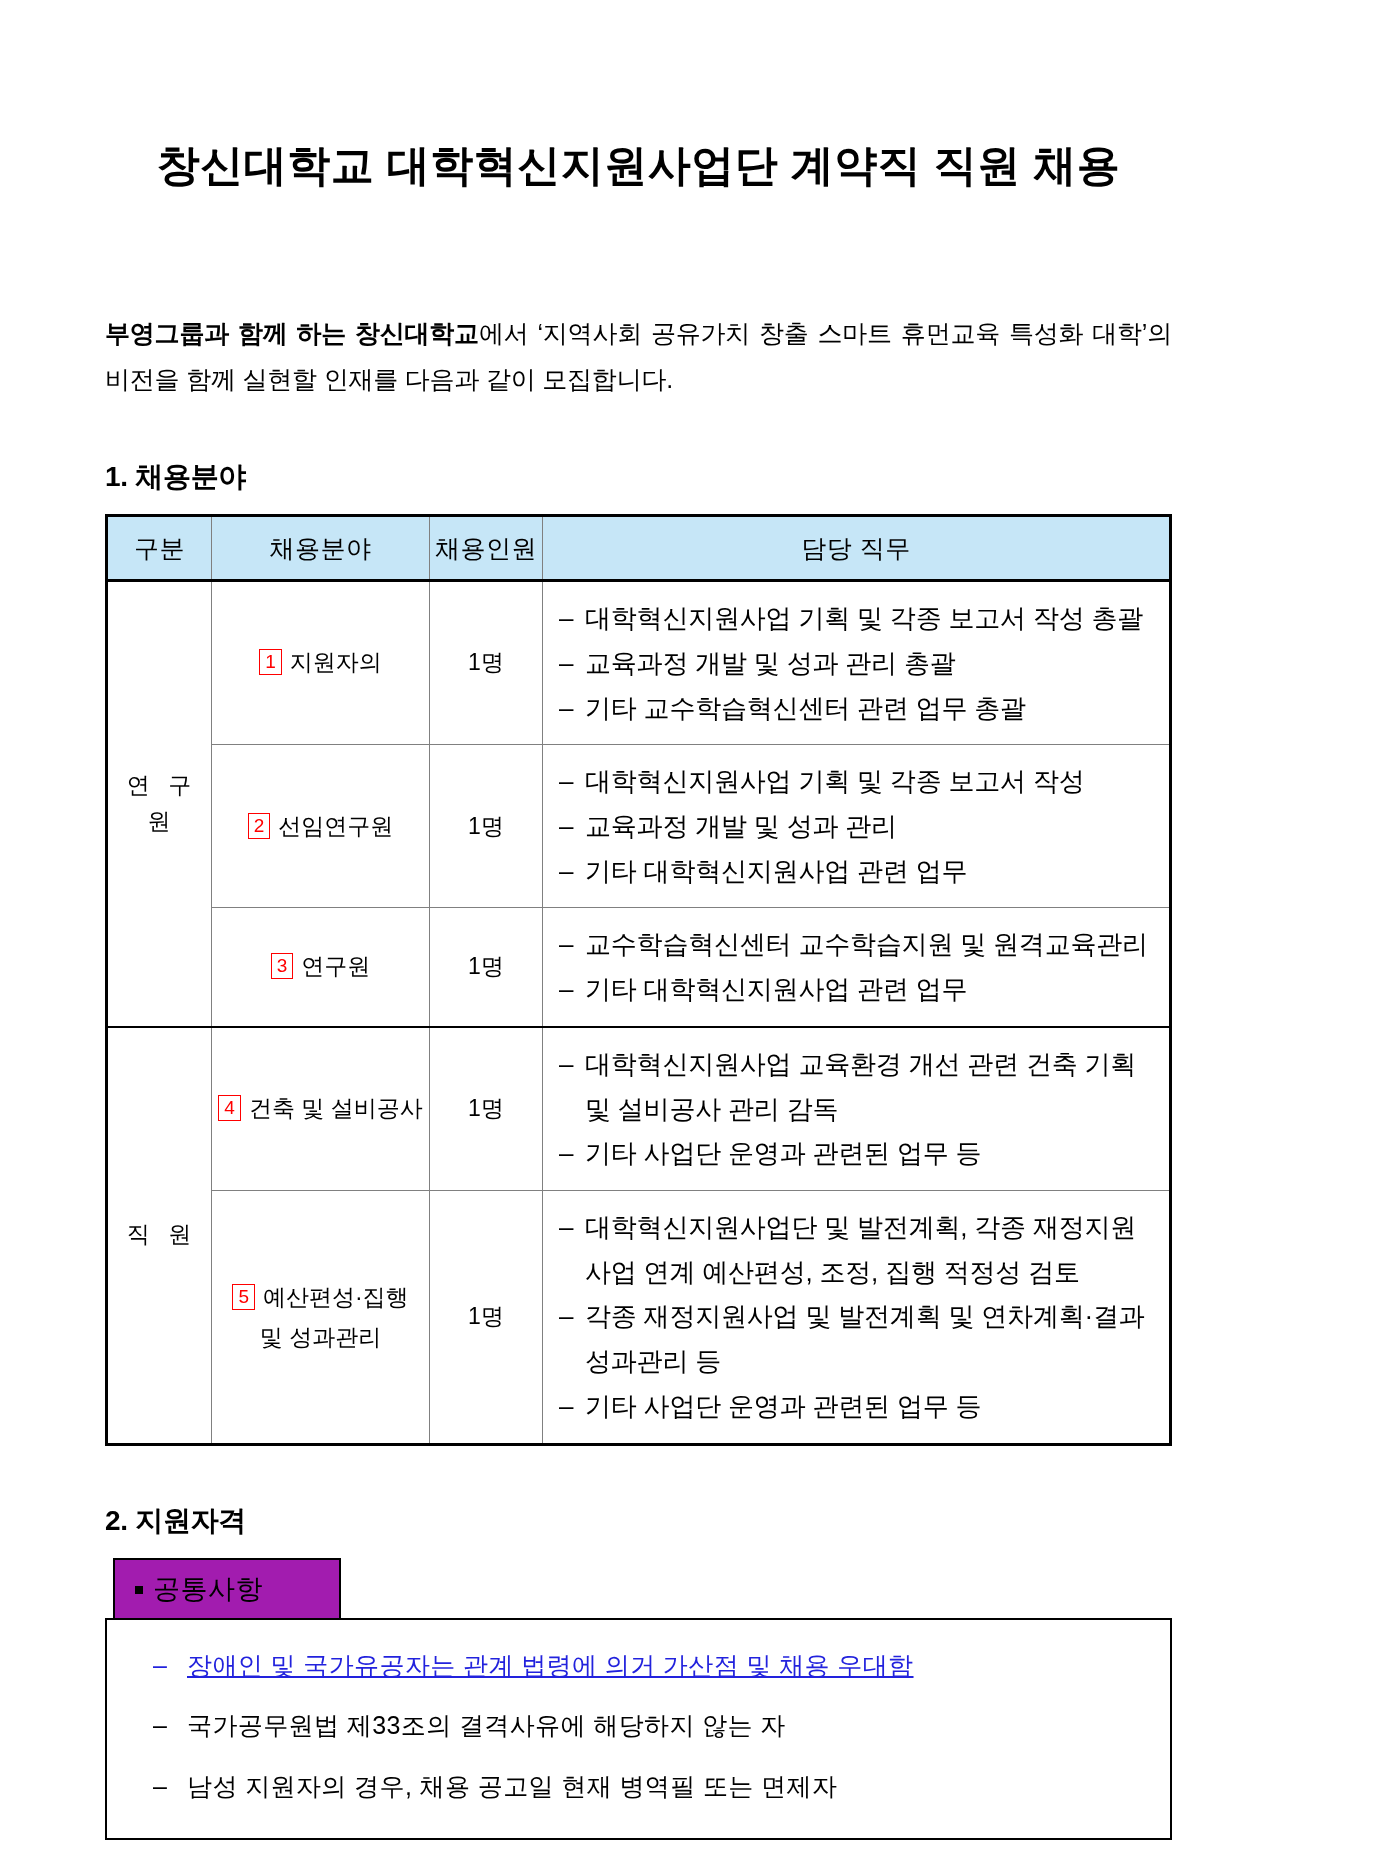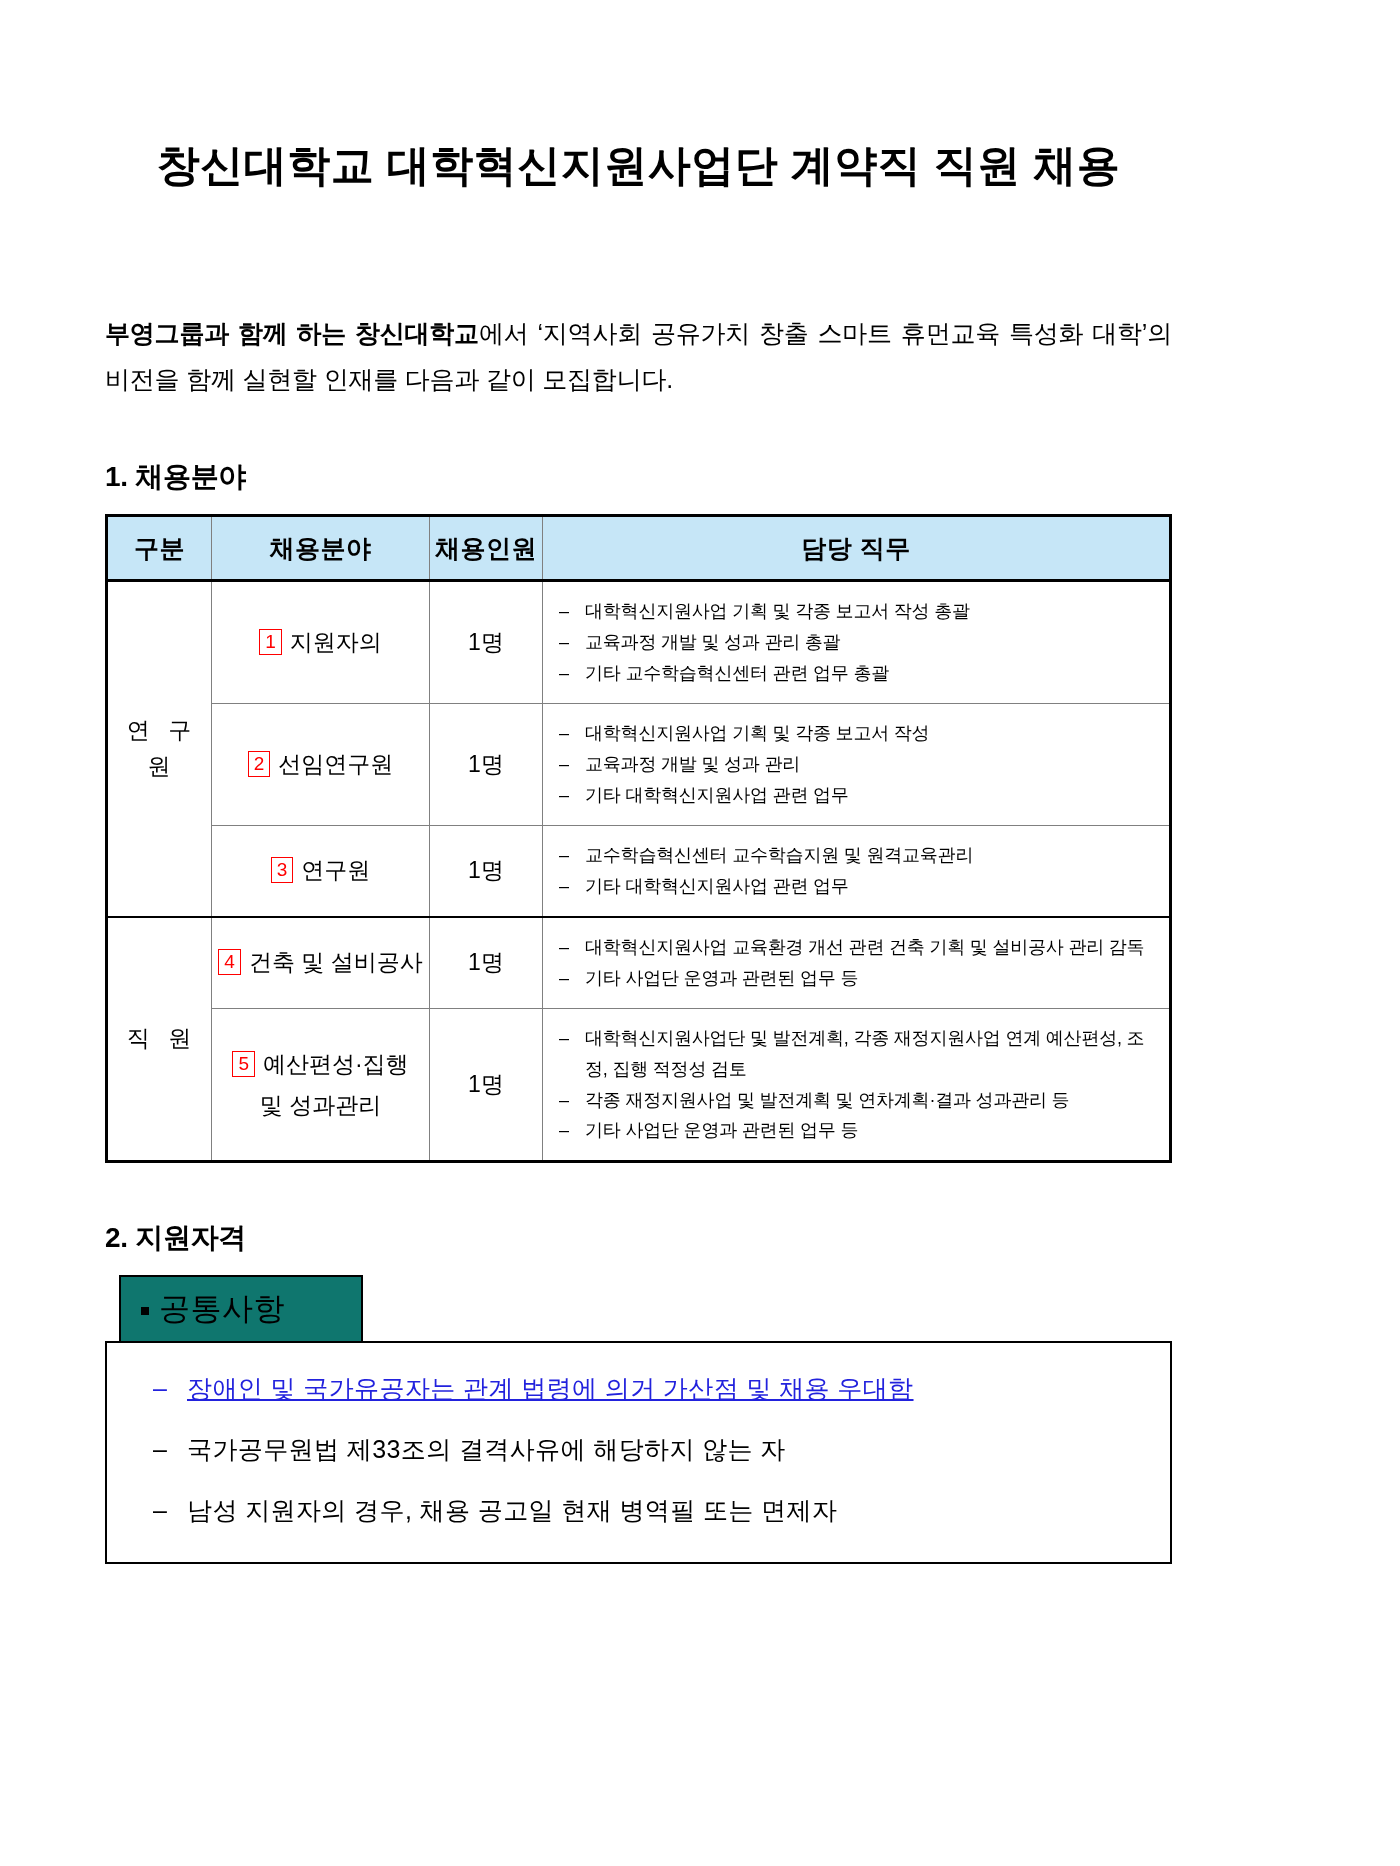--- a/index.html
+++ b/index.html
@@ -63,21 +63,21 @@
   table.recruit th,
   table.recruit td {
     border:1px solid #808080;
     vertical-align:middle;
     font-size:23px;
     line-height:1.55;
   }
   table.recruit thead th {
     background:#c6e6f7;
     text-align:center;
-    font-weight:bold;
+    font-weight:normal;
     height:60px;
     border-bottom:3px solid #000;
     font-size:25px;
     letter-spacing:0.5px;
   }
   .col-gubun   { width:105px; }
   .col-field   { width:218px; }
   .col-count   { width:113px; }
   .col-duty    { width:auto; }
 
@@ -109,39 +109,39 @@
     padding:2px 5px 3px 5px;
     margin-right:8px;
     vertical-align:2px;
     font-family:"Liberation Sans",sans-serif;
   }
   ul.duty-list { list-style:none; margin:0; padding:0; }
   ul.duty-list li {
     position:relative;
     padding-left:26px;
     line-height:1.72;
-    font-size:18px;
+    font-size:26px;
     letter-spacing:-0.2px;
   }
   ul.duty-list li::before {
     content:"\2013";
     position:absolute;
     left:0;
     top:0;
   }
   .thick-sep { border-top:2px solid #000 !important; }
 
   
   .tab-box {
     display:inline-block;
-    background:#0f766e;
+    background:#a21caf;
     border:2.5px solid #000;
     padding:11px 76px 11px 20px;
-    font-size:31px;
-    margin-left:14px;
+    font-size:27px;
+    margin-left:8px;
     letter-spacing:0.5px;
     position:relative;
     z-index:2;
   }
   .tab-box .sq {
     display:inline-block;
     width:8px;
     height:8px;
     background:#000;
     vertical-align:4px;

